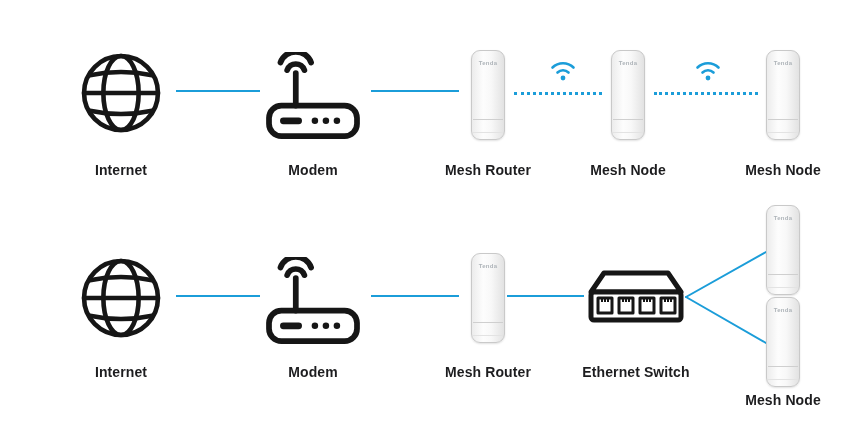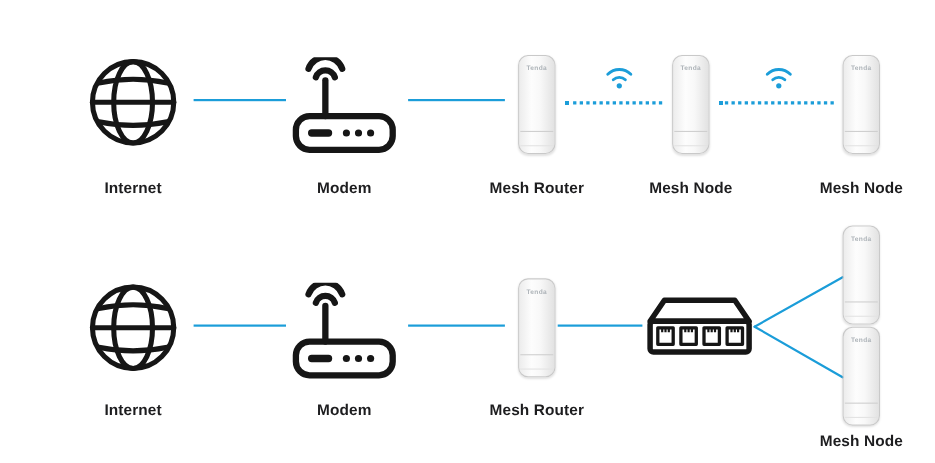--- a/index.html
+++ b/index.html
@@ -156,20 +156,21 @@
         <rect x="75" y="31" width="14" height="15"></rect>
       </g>
       <g stroke-width="2">
         <path d="M16 31 v4 M19 31 v4 M22 31 v4"></path>
         <path d="M37 31 v4 M40 31 v4 M43 31 v4"></path>
         <path d="M58 31 v4 M61 31 v4 M64 31 v4"></path>
         <path d="M79 31 v4 M82 31 v4 M85 31 v4"></path>
       </g>
     </svg>
   </div>
+  <div class="label" style="left:610px; top:364px;">Ethernet Switch</div>
 
   <div class="abs fan" style="left:655px; top:244px;">
     <svg width="90" height="106" viewBox="0 0 90 106" fill="none" stroke="currentColor" stroke-width="2" stroke-linecap="round">
       <line x1="5" y1="53" x2="85" y2="8"></line>
       <line x1="5" y1="53" x2="85" y2="99"></line>
     </svg>
   </div>
 
   <div class="cpe" style="left:740px; top:205px;">
     <span class="brand">Tenda</span>

